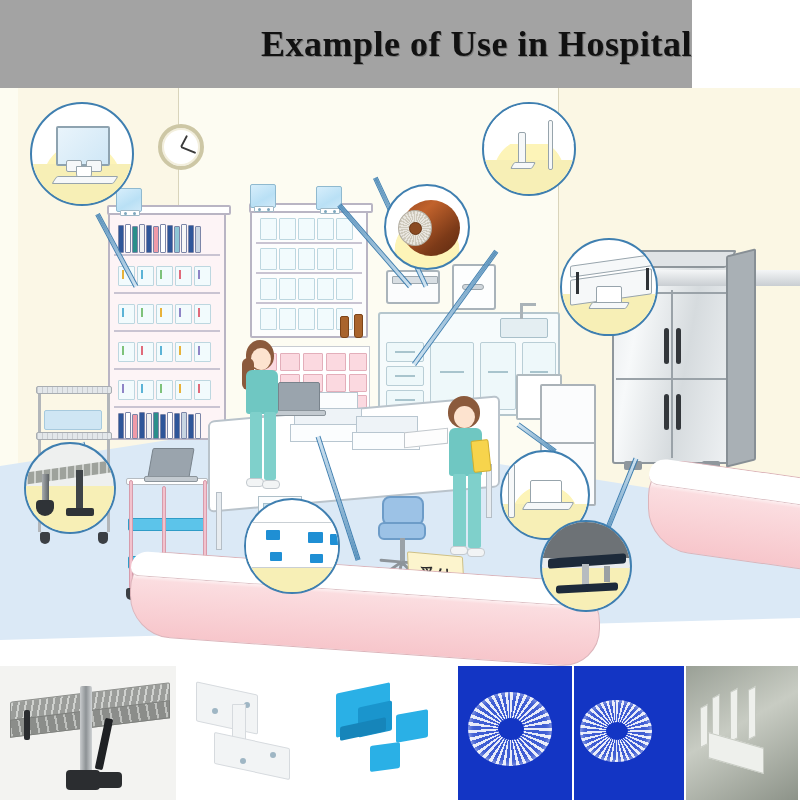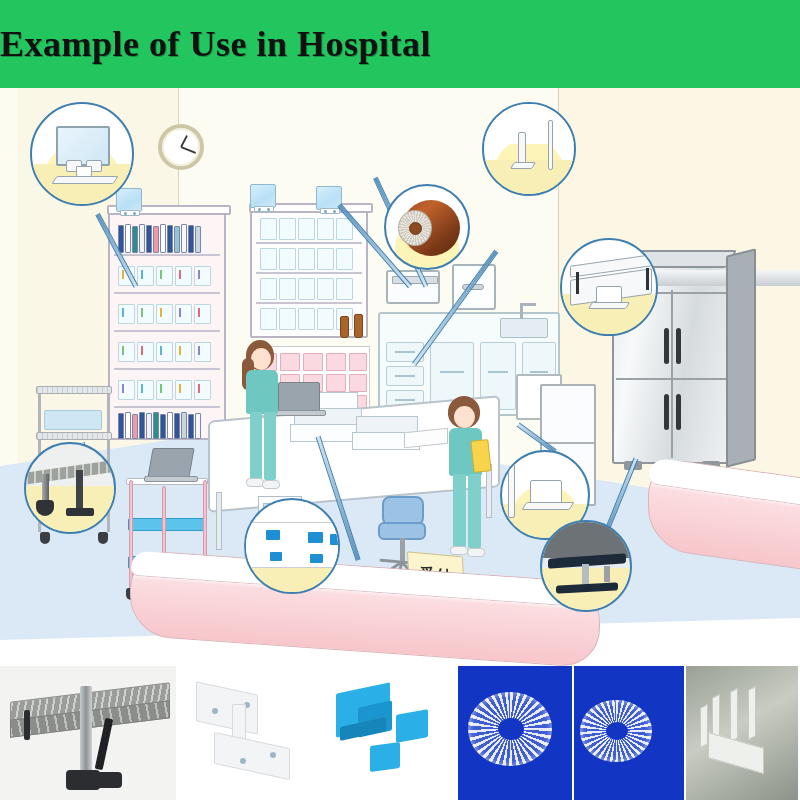--- a/index.html
+++ b/index.html
@@ -11,23 +11,23 @@
   }
   #page {
     position: relative;
     width: 800px; height: 800px;
     background: #ffffff;
   }
 
   
   .title-bar {
     position: absolute; left: 0; top: 0;
-    width: 800px; height: 88px;
-    background: #22c55e;
-    display: flex; align-items: center; justify-content: flex-start;
+    width: 692px; height: 88px;
+    background: #a3a3a3;
+    display: flex; align-items: center; justify-content: flex-end;
   }
   .title-text {
     font-family: "Liberation Serif", "DejaVu Serif", serif;
     font-weight: bold;
     font-size: 36px;
     letter-spacing: 0.5px;
     color: #111111;
     text-shadow: 1px 1px 0 rgba(0,0,0,0.25);
   }
 

